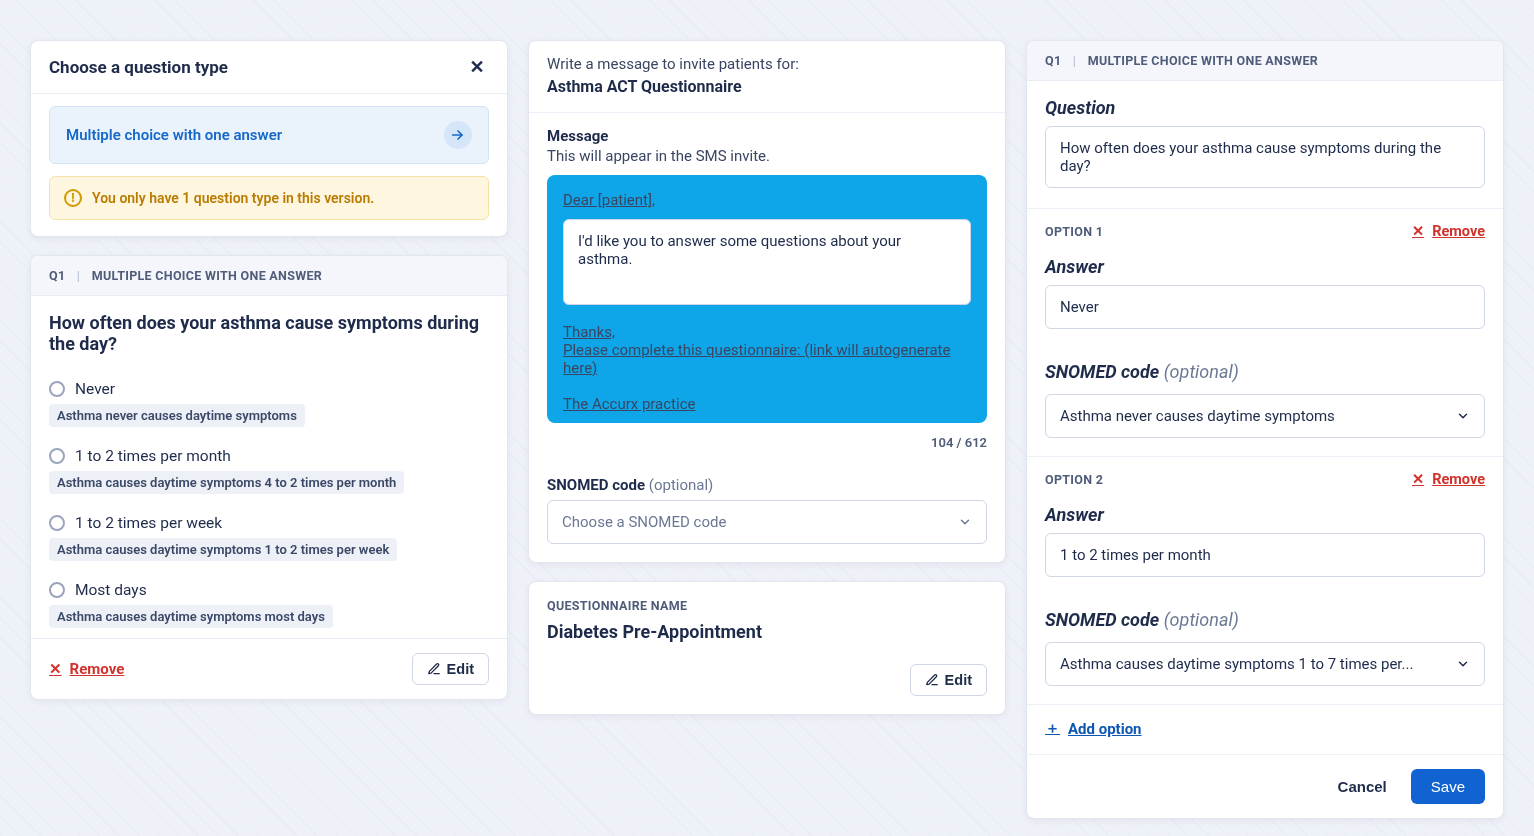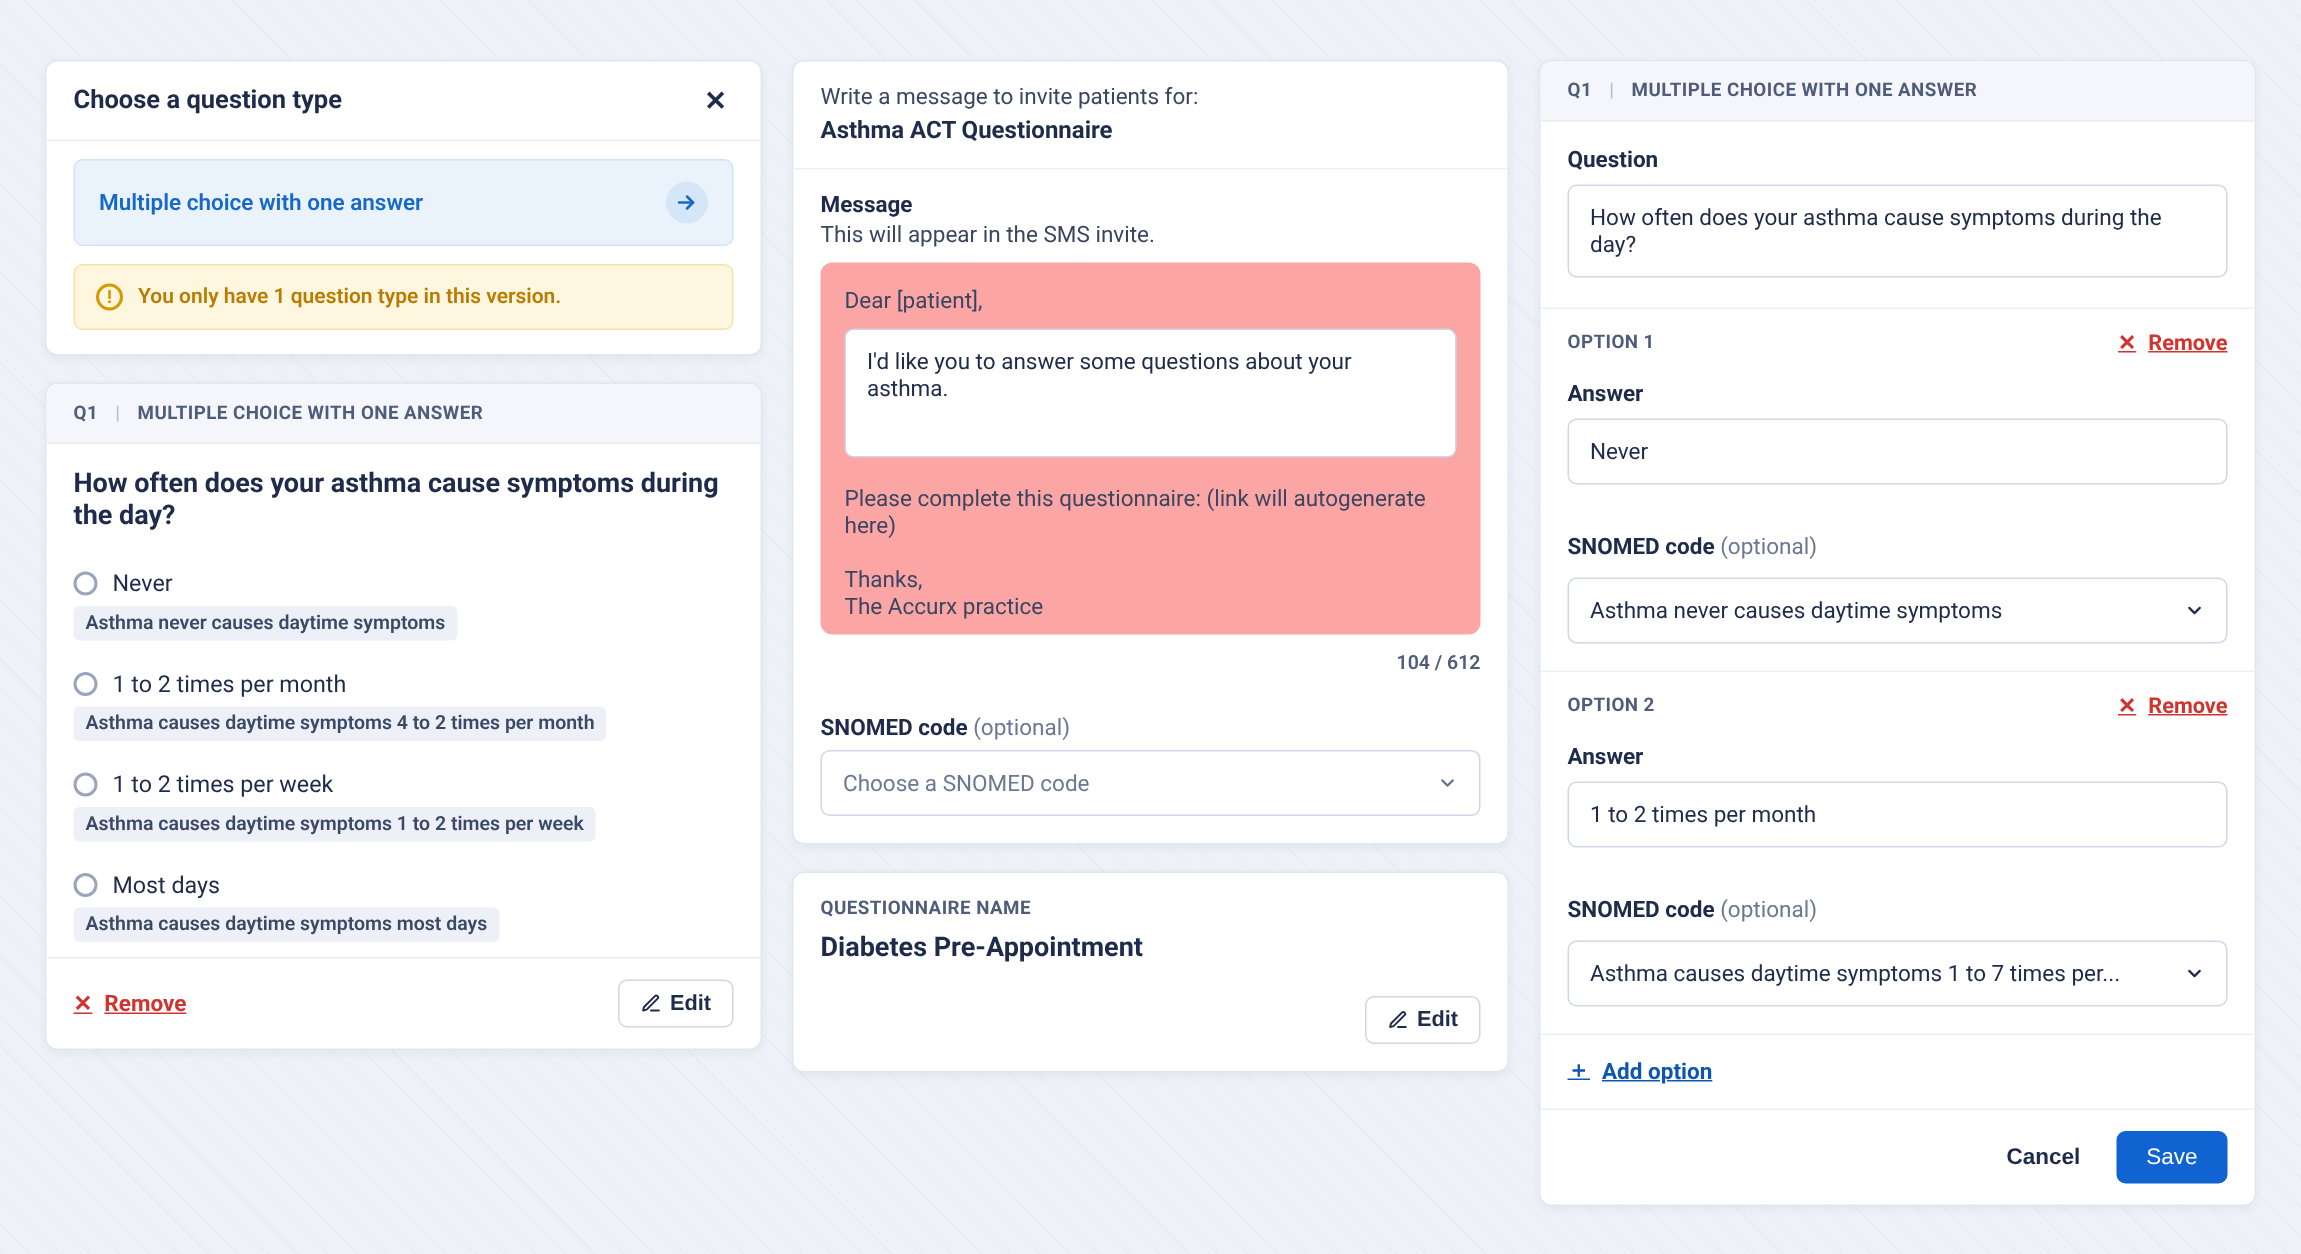--- a/index.html
+++ b/index.html
@@ -176,25 +176,26 @@
     font-size: 15px;
     cursor: pointer;
   }
   
   .lead { font-size: 15px; color: #3a4661; padding: 14px 18px 4px; }
   .lead-title { font-size: 16px; font-weight: 700; color: #1e2b4a; padding: 0 18px 16px; }
   .section-label { font-size: 15px; font-weight: 700; color: #1e2b4a; padding: 14px 18px 2px; }
   .section-sub { font-size: 15px; color: #3a4661; padding: 0 18px 10px; }
   .msg-block {
     margin: 0 18px 8px;
-    background: #fca5a5;
+    background: #0ea5e9;
     border-radius: 8px;
     padding: 16px 16px 10px;
     font-size: 15px;
     color: #3a4661;
+    text-decoration: underline;
   }
   .ta {
     margin: 10px 0 14px;
     background: #fff;
     border: 1px solid #cfd6e6;
     border-radius: 6px;
     min-height: 86px;
     padding: 12px 14px;
     font-size: 15px;
     color: #1e2b4a;
@@ -237,24 +238,25 @@
     color: #1e2b4a;
     padding: 0 18px 12px;
   }
   .right-footer {
     display: flex;
     justify-content: flex-end;
     padding: 10px 18px 18px;
   }
   
   .field-label {
-    font-size: 15px;
+    font-size: 18px;
     font-weight: 700;
     color: #1e2b4a;
     padding: 16px 18px 8px;
+    font-style: italic;
   }
   .text-input, .text-input-sm {
     margin: 0 18px 16px;
     width: calc(100% - 36px);
     border: 1px solid #cfd6e6;
     border-radius: 6px;
     padding: 12px 14px;
     font-size: 15px;
     color: #1e2b4a;
     background: #fff;
@@ -381,22 +383,22 @@
   <div class="col">
     <div class="card">
       <div class="lead">Write a message to invite patients for:</div>
       <div class="lead-title">Asthma ACT Questionnaire</div>
       <div class="hr"></div>
       <div class="section-label">Message</div>
       <div class="section-sub">This will appear in the SMS invite.</div>
       <div class="msg-block">
         <div>Dear [patient],</div>
         <textarea class="ta" style="">I'd like you to answer some questions about your asthma.</textarea>
+        <div>Thanks,</div>
         <div style="margin-bottom:18px;">Please complete this questionnaire: (link will autogenerate here)</div>
-        <div>Thanks,</div>
         <div>The Accurx practice</div>
       </div>
       <div class="counter">104 / 612</div>
       <div class="section-label">
         <span>SNOMED code</span>
         <span class="optional">(optional)</span>
       </div>
       <div class="select">
         <span>Choose a SNOMED code</span>
         <svg width="14" height="14" viewBox="0 0 24 24" fill="none" stroke="currentColor" stroke-width="2.5" stroke-linecap="round" stroke-linejoin="round">

